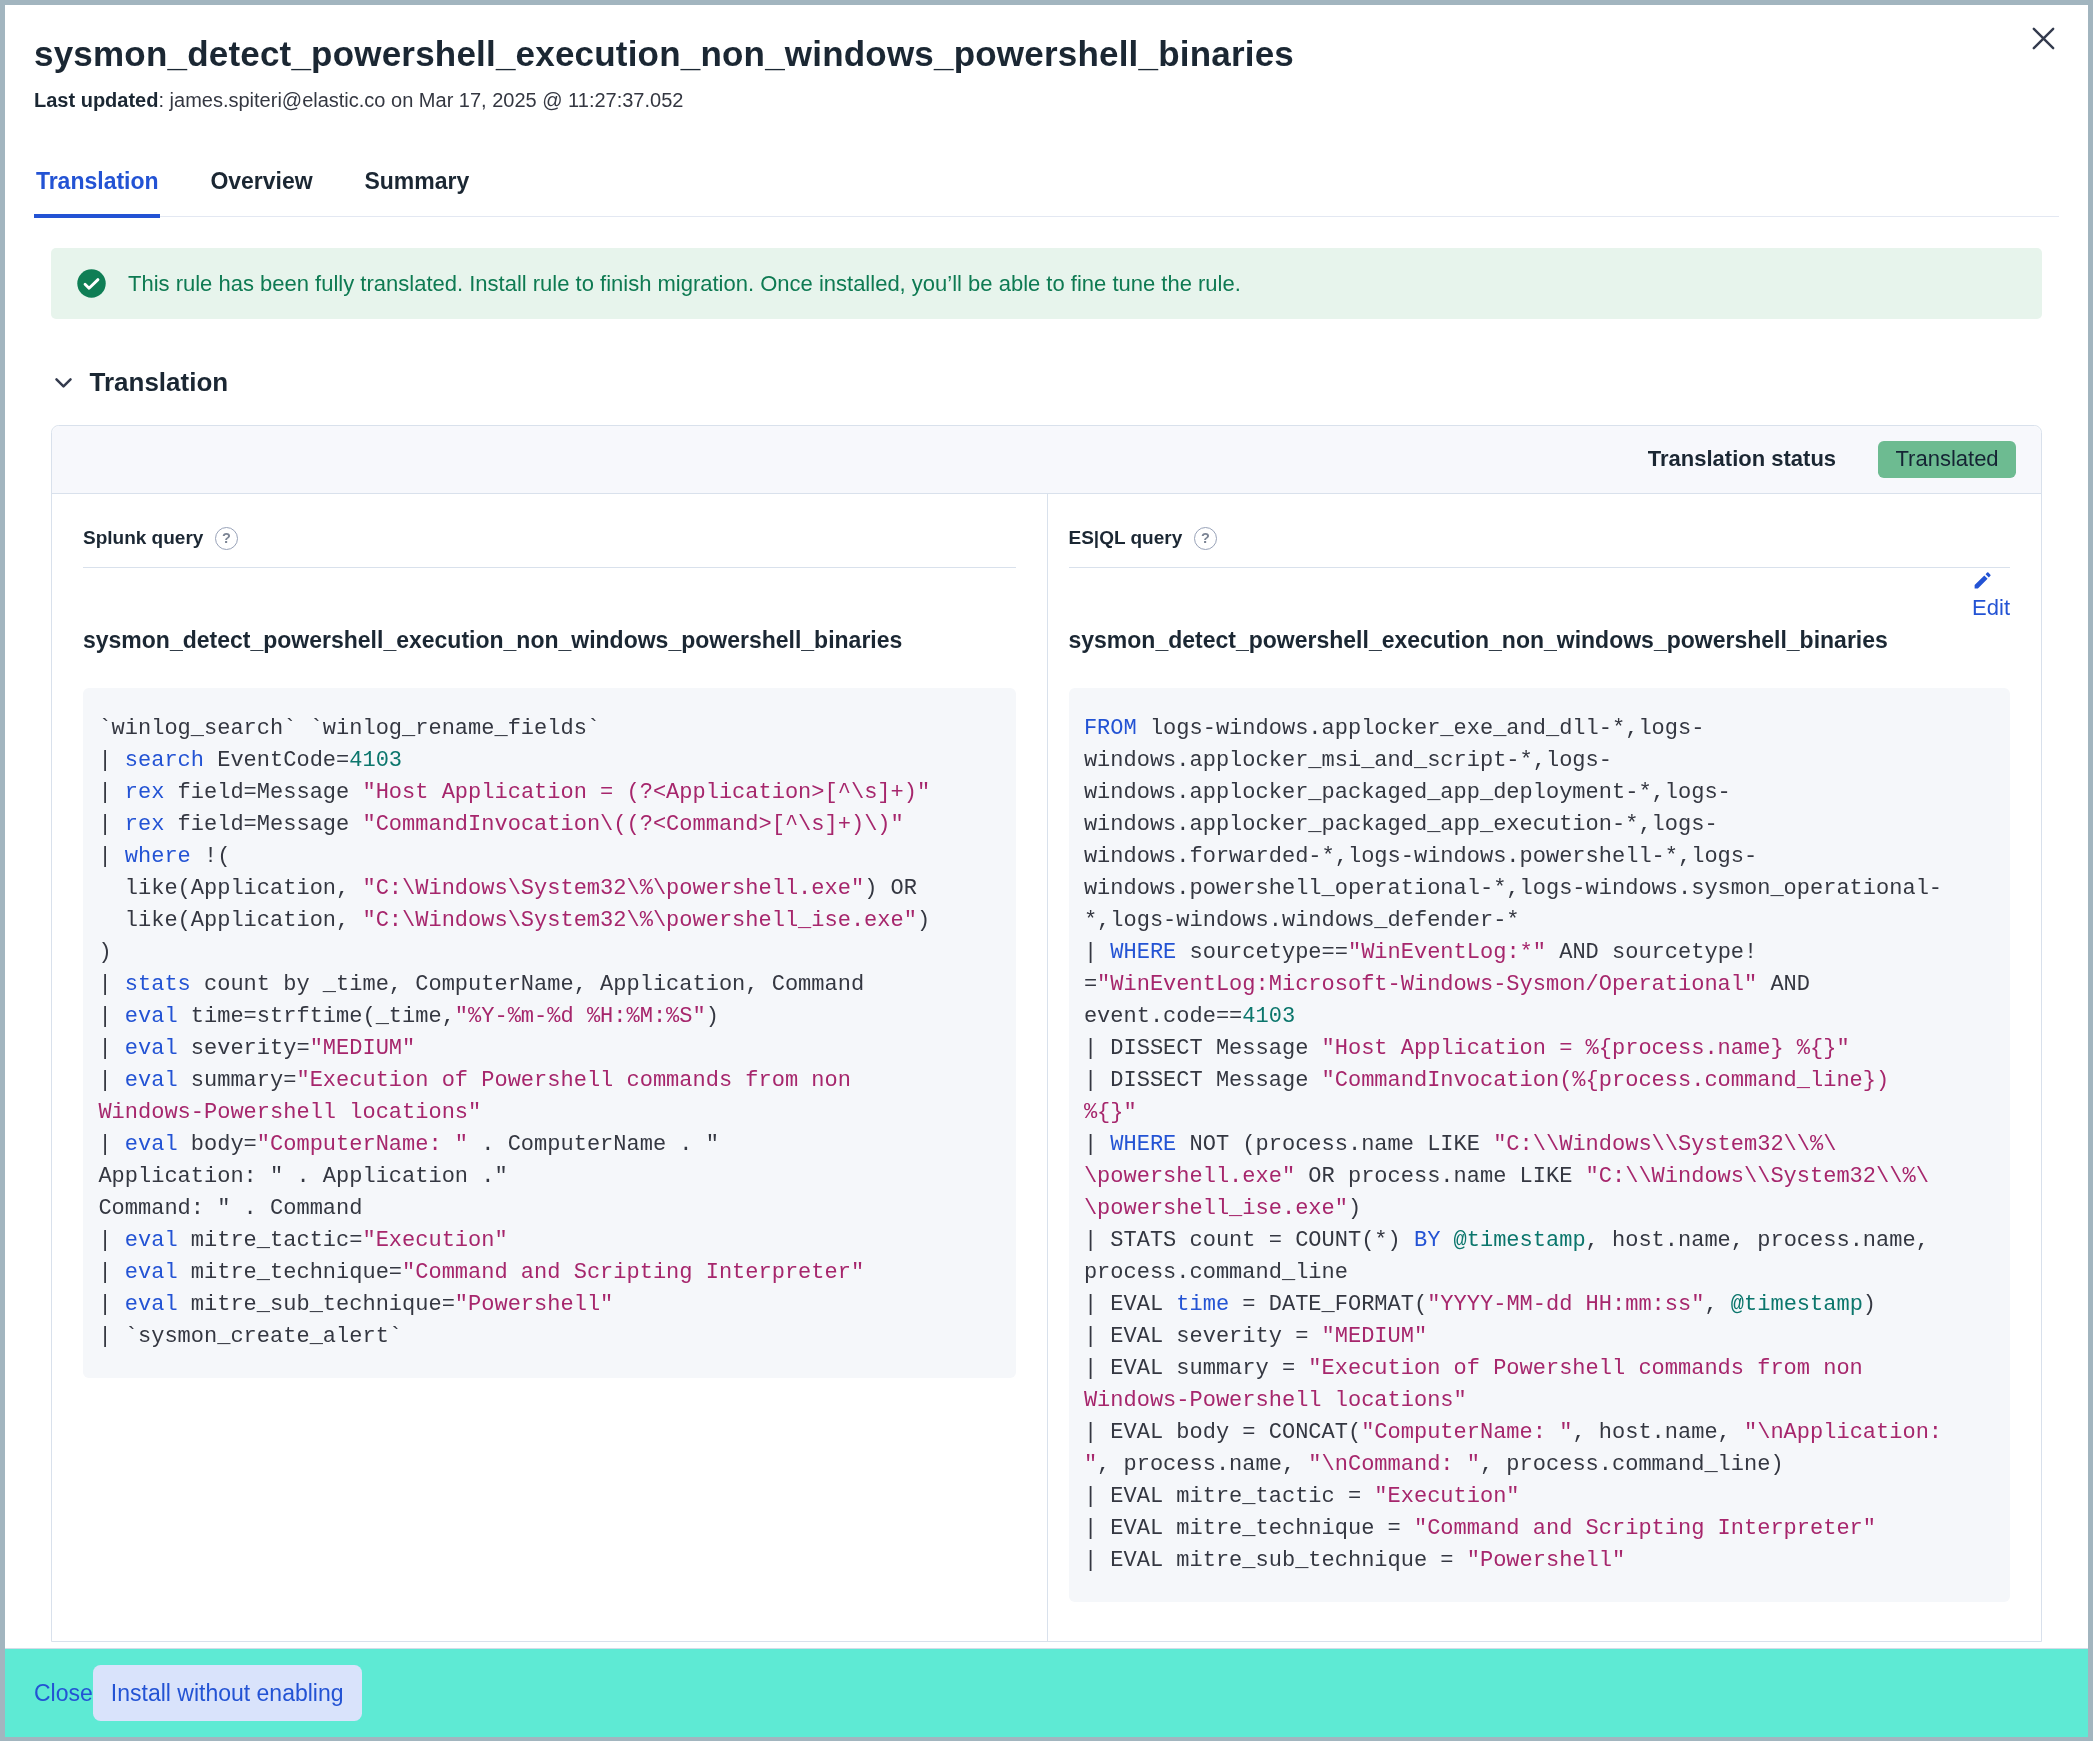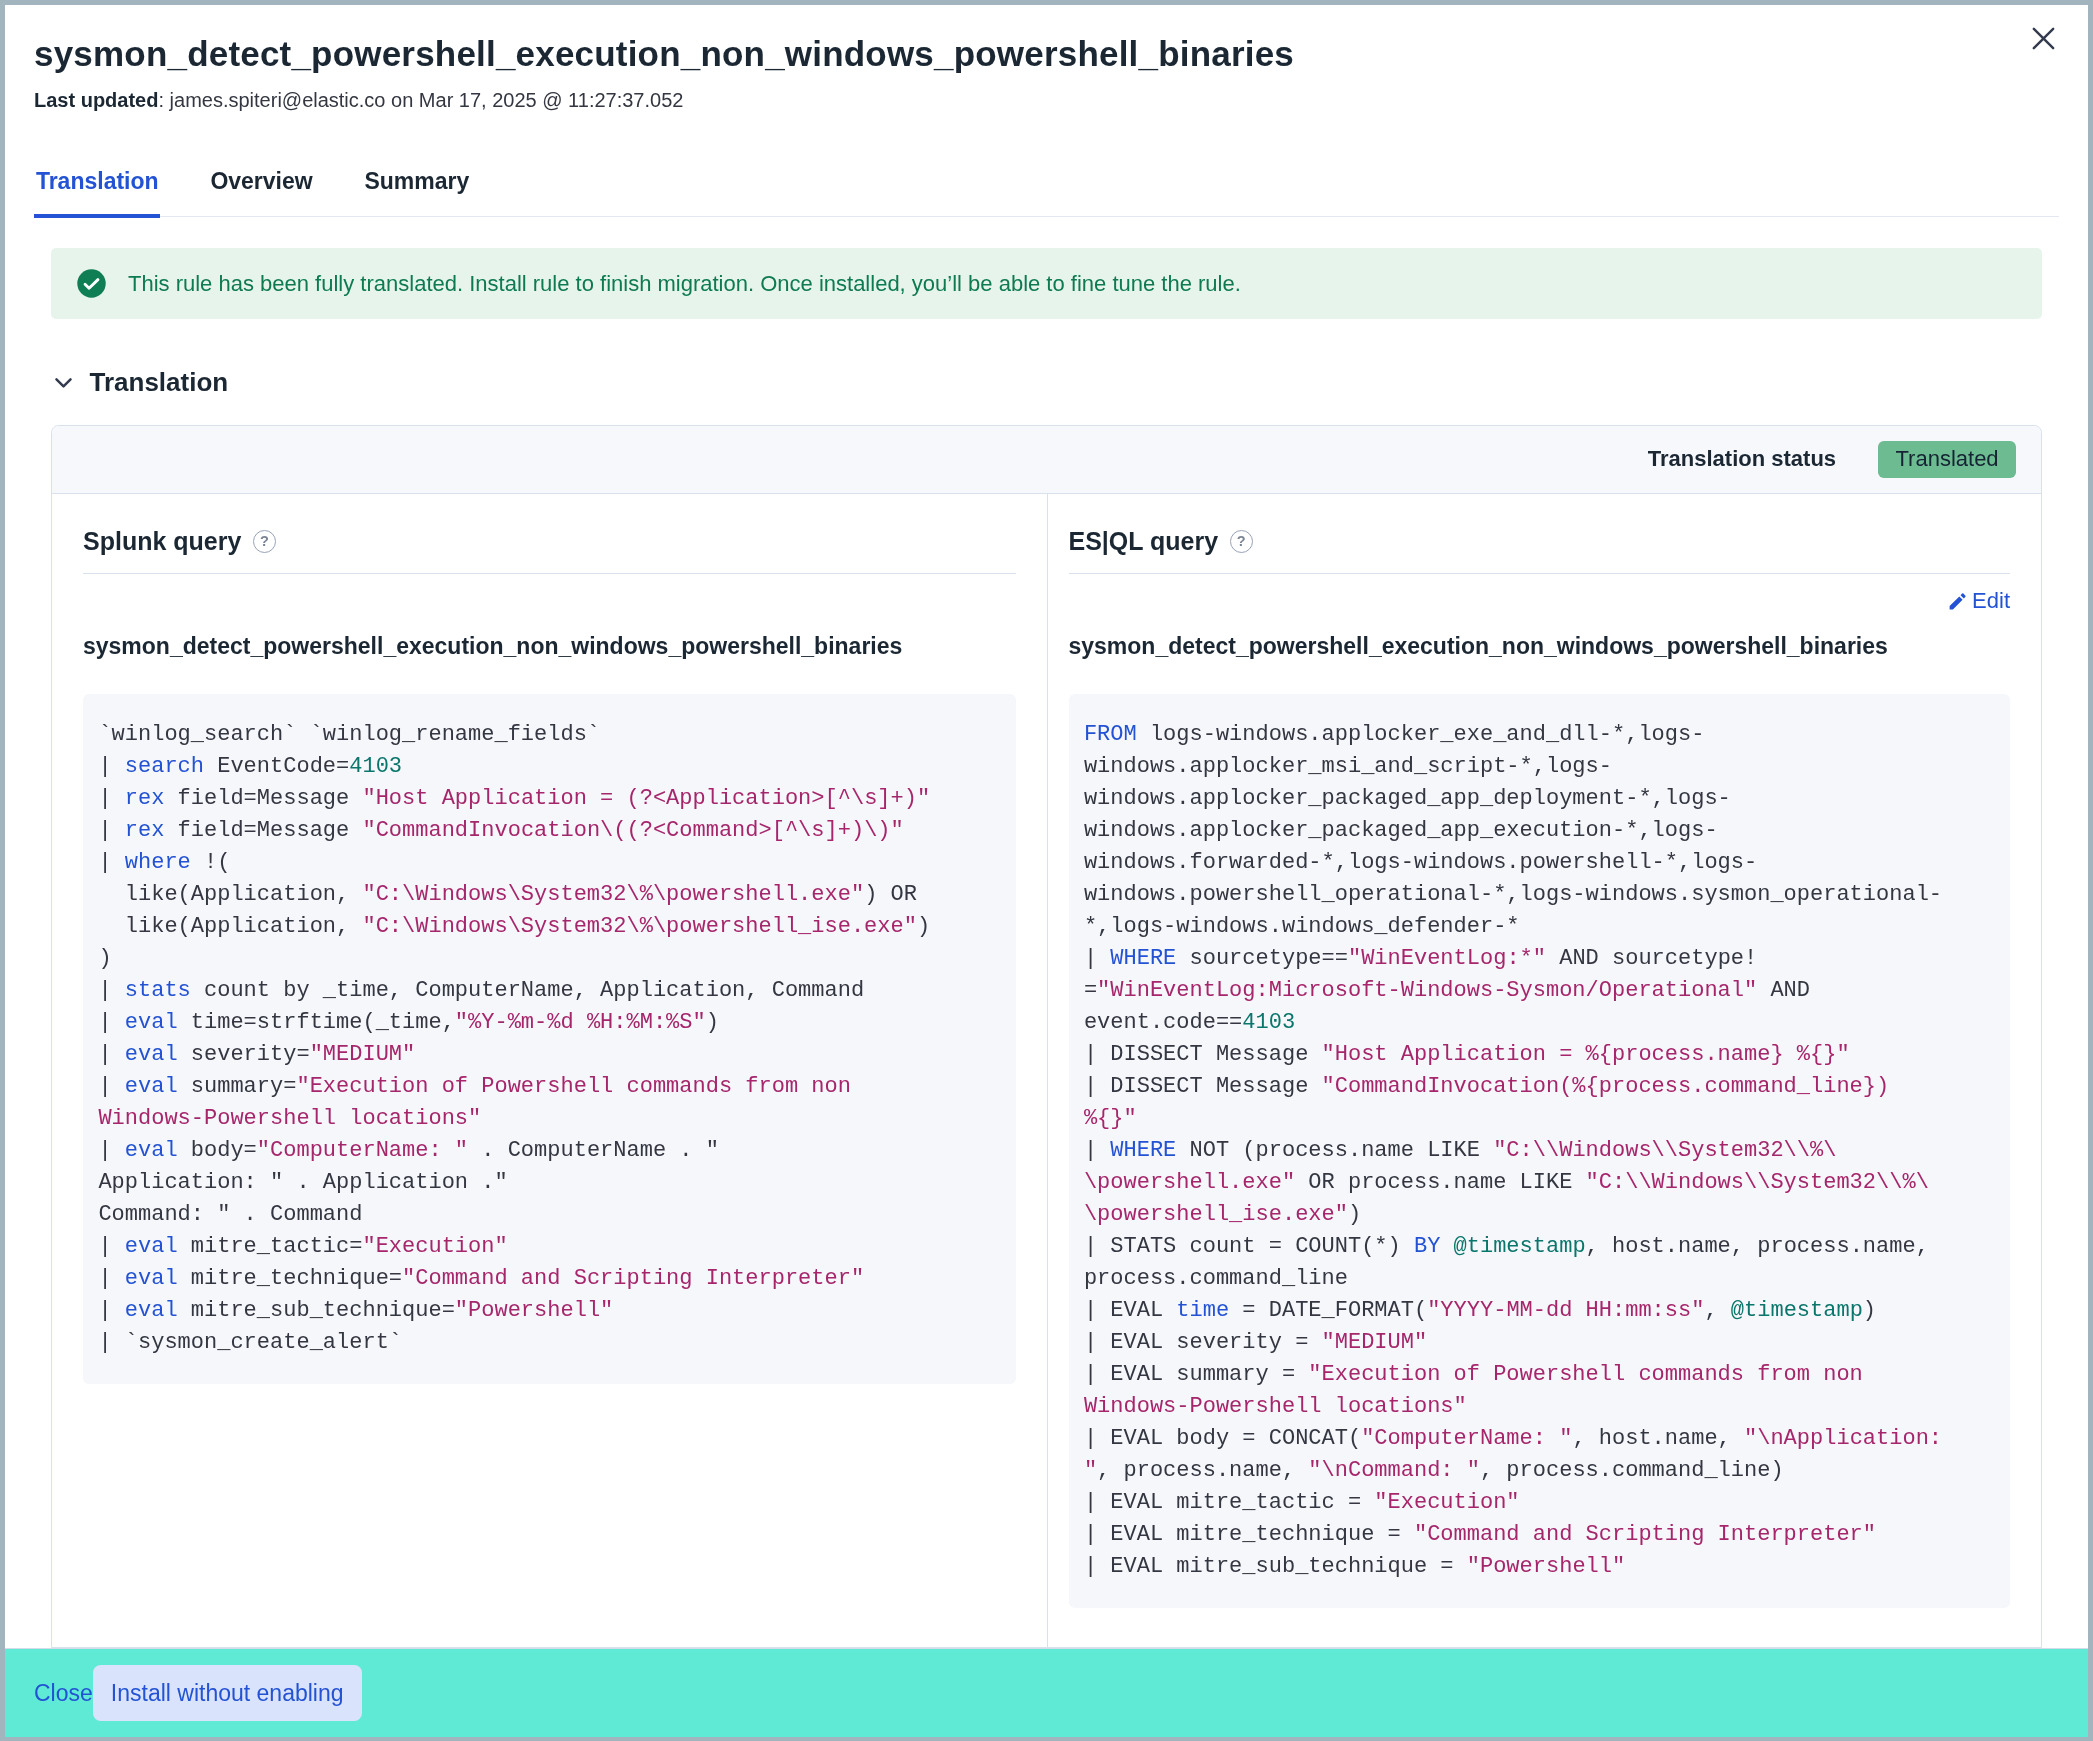--- a/index.html
+++ b/index.html
@@ -29,24 +29,24 @@
   .section-header{display:flex;align-items:center;gap:13.5px;margin-top:48px;cursor:pointer;}
   .section-title{font-size:26px;font-weight:700;color:var(--heading);}
   .panel{margin-top:27px;border:1px solid var(--panel_border);border-radius:7.7px 7.7px 0 0;}
   .panel-header{display:flex;justify-content:flex-end;align-items:center;gap:42px;background:var(--subdued_bg);border-bottom:1px solid var(--panel_border);padding:14.5px 25px;border-radius:7.7px 7.7px 0 0;}
   .status-label{font-size:22px;font-weight:700;color:var(--heading);}
   .badge{background:var(--success_badge);color:#152434;font-size:22px;font-weight:500;padding:5.8px 17.4px;border-radius:5.8px;}
   .panel-columns{display:flex;align-items:stretch;}
   .col{width:50%;padding:33px 31px 0 31px;}
   .col-right{border-left:1px solid var(--panel_border);padding-left:21px;}
   .col-header{display:flex;align-items:center;gap:11.6px;padding-bottom:17.4px;border-bottom:1px solid var(--panel_border);}
-  .col-header-label{font-size:25px;font-weight:700;color:var(--heading);}
+  .col-header-label{font-size:19px;font-weight:700;color:var(--heading);}
   .help-icon{display:inline-flex;align-items:center;justify-content:center;width:23px;height:23px;border:1.9px solid #98A2B8;border-radius:50%;font-size:14.5px;font-weight:700;color:#7B8494;cursor:pointer;}
   .edit-row{height:54px;display:flex;justify-content:flex-end;align-items:center;}
-  .edit-link{display:inline-flex;align-items:center;gap:4px;color:var(--primary);font-size:22px;cursor:pointer;text-decoration:none;}
+  .edit-link{display:inline-flex;gap:4px;color:var(--primary);font-size:22px;cursor:pointer;text-decoration:none;flex-direction:column;}
   .rule-name{font-size:23px;font-weight:700;color:var(--heading);line-height:37px;word-break:break-all;margin-bottom:29px;}
   pre.code{background:var(--code_bg);border-radius:5.8px;padding:25px 15.4px;font-family:"Liberation Mono","DejaVu Sans Mono",monospace;font-size:22px;line-height:32px;color:var(--code_text);white-space:pre-wrap;word-break:break-word;margin-bottom:39px;}
   .tok-k{color:var(--code_keyword);}
   .tok-s{color:var(--code_string);}
   .tok-n{color:var(--code_number);}
   .footer{position:absolute;left:0;right:0;bottom:0;height:89px;background:#5eead4;border-top:1px solid #D3DCE8;display:flex;align-items:center;padding:0 29px;z-index:20;}
   .close-link{color:var(--primary);font-size:23px;font-weight:500;text-decoration:none;cursor:pointer;}
   .install-btn{background:var(--primary_light_bg);color:var(--primary);border:none;border-radius:7.7px;height:56px;padding:0 18px;font-size:23px;font-weight:500;font-family:"Liberation Sans",sans-serif;cursor:pointer;}
 </style>
 </head>

